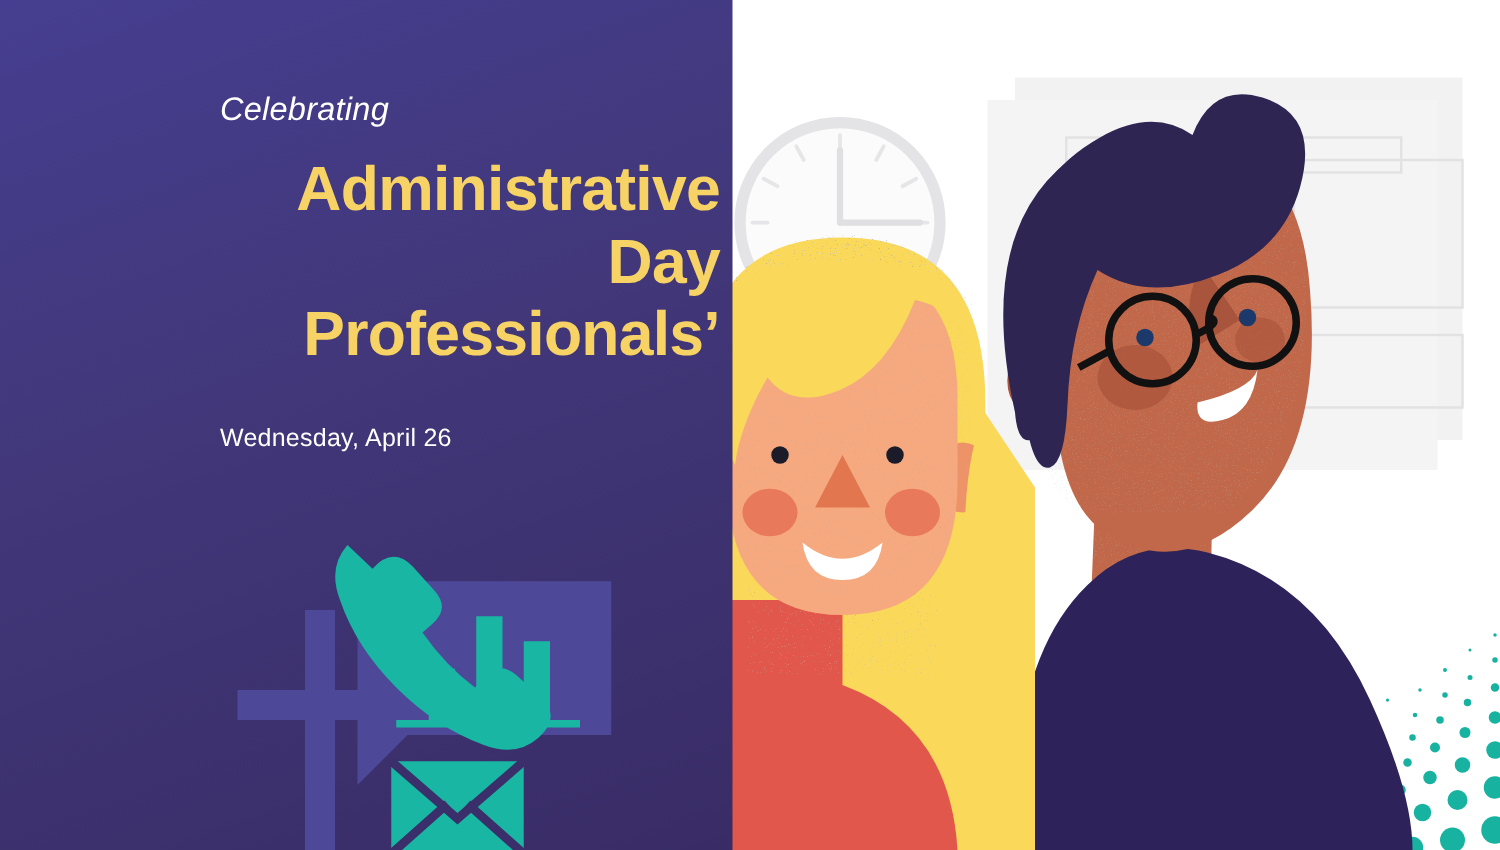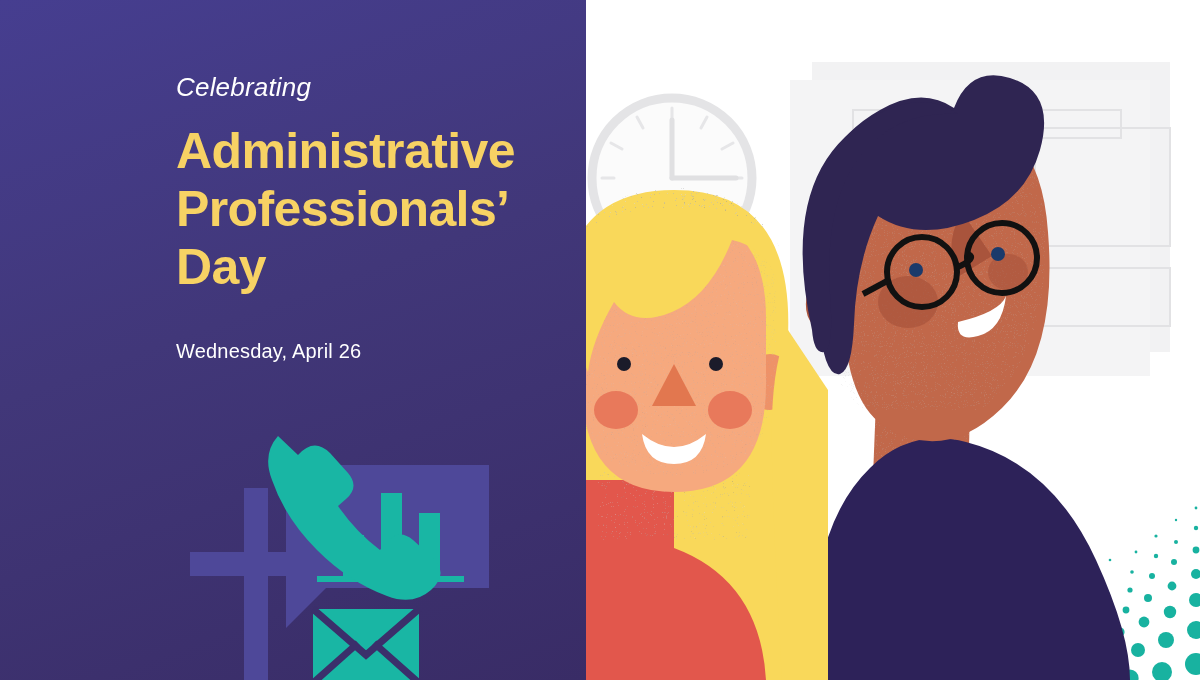--- a/index.html
+++ b/index.html
@@ -17,21 +17,21 @@
     z-index:20;
   }
   .txt-celebrating{
     position:absolute;left:176px;top:72px;
     font-size:26px;font-style:italic;font-weight:400;color:#ffffff;
     letter-spacing:.2px;z-index:30;white-space:nowrap;
   }
   .txt-title{
     position:absolute;left:176px;top:122px;width:400px;
     font-size:50px;line-height:58px;font-weight:700;color:#F7D264;
-    letter-spacing:-0.6px;z-index:30;
+    letter-spacing:-0.6px;z-index:30;text-align:right;
   }
   .txt-date{
     position:absolute;left:176px;top:340px;
     font-size:20px;font-weight:400;color:#ffffff;letter-spacing:.2px;
     z-index:30;white-space:nowrap;
   }
   .icons{position:absolute;left:0;top:0;width:586px;height:680px;z-index:25;}
   .noclick{pointer-events:none;}
 </style>
 </head>
@@ -255,18 +255,18 @@
     <g>
       <rect x="313" y="609" width="106" height="74" fill="#19B6A4"></rect>
       <path d="M313 609 l53 46 l53 -46" fill="none" stroke="#3B2F6B" stroke-width="7"></path>
       <path d="M313 683 l45 -40 M419 683 l-45 -40" fill="none" stroke="#3B2F6B" stroke-width="7"></path>
     </g>
   </svg>
 
   <div class="txt-celebrating">Celebrating</div>
   <div class="txt-title">
     <div>Administrative</div>
+    <div>Day</div>
     <div>Professionals’</div>
-    <div>Day</div>
   </div>
   <div class="txt-date">Wednesday, April 26</div>
 
 </div>
 
 </body></html>

